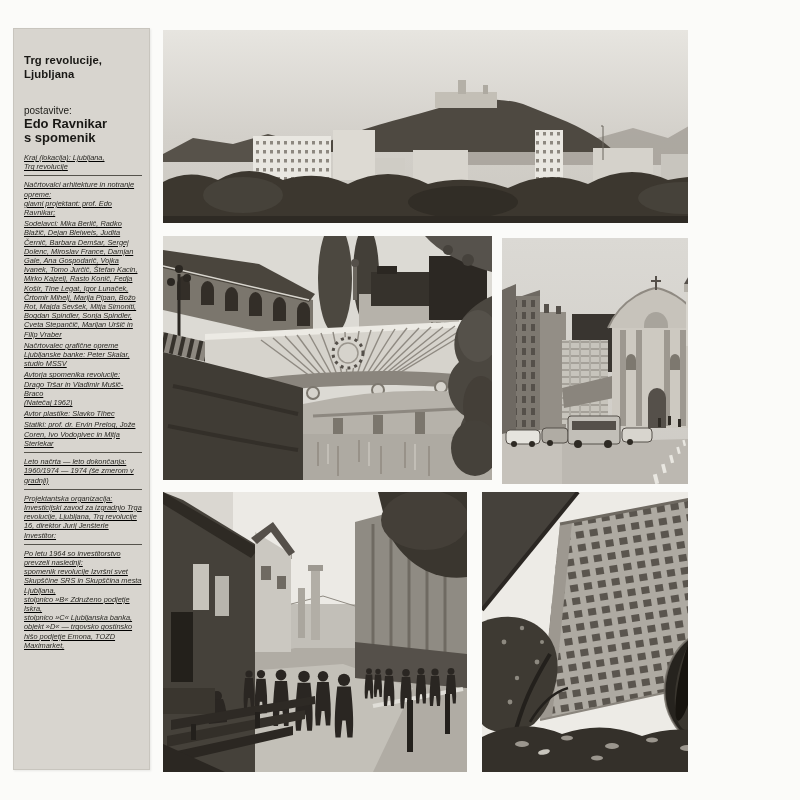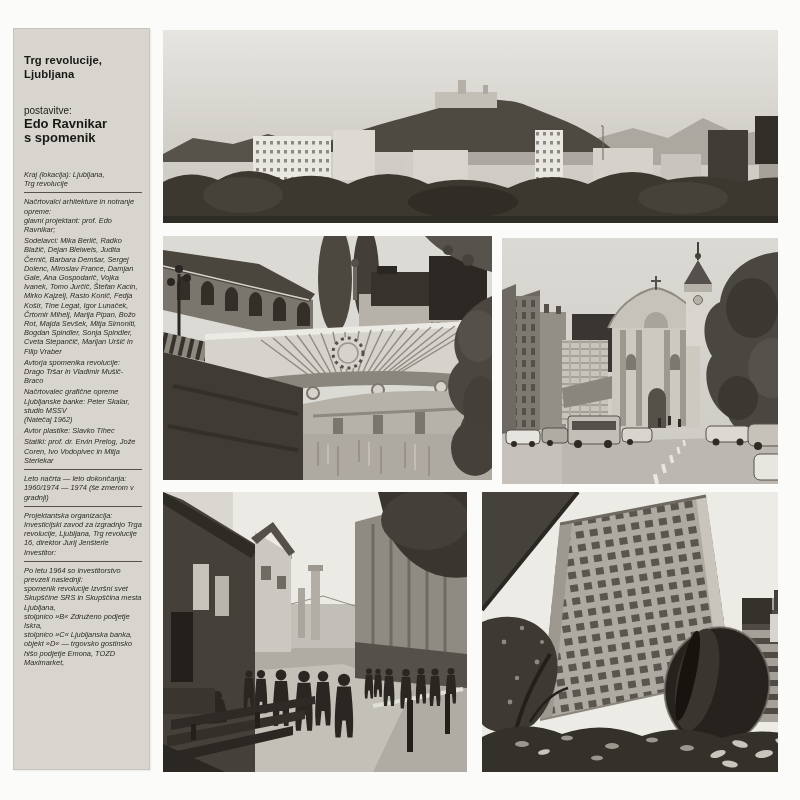--- a/index.html
+++ b/index.html
@@ -1,27 +1,27 @@
 <!DOCTYPE html>
 <html><head>
 <meta charset="utf-8">
 <style>
   * { margin:0; padding:0; box-sizing:border-box; }
   html,body { width:800px; height:800px; }
   body { background:#fbfbf9; font-family:"Liberation Sans","DejaVu Sans",sans-serif; }
-  .page { position:relative; width:778px; height:800px; background:#fbfbf9; overflow:hidden; }
+  .page { position:relative; width:688px; height:800px; background:#fbfbf9; overflow:hidden; }
 
   
   .panel { position:absolute; left:13px; top:28px; width:137px; height:742px;
            background:#d8d5cf; padding:26px 8px 10px 11px; overflow:hidden;
            box-shadow: inset 0 0 0 1px rgba(90,85,75,.12), 1px 1px 2px rgba(0,0,0,.08); }
   .panel .title { font-size:11.3px; line-height:13.5px; font-weight:bold; color:#191815; letter-spacing:.1px; }
   .arch-label { margin-top:24px; font-size:10px; line-height:12px; color:#21201c; }
   .arch-name  { font-size:13px; line-height:13.5px; font-weight:bold; color:#191815; }
-  .body-copy  { margin-top:26px; }
+  .body-copy  { margin-top:9px;text-decoration:underline; }
   .body-copy p { font-size:7.4px; line-height:9.2px; font-style:italic; color:#2b2a25; }
   .body-copy p.sp { margin-top:2px; }
   hr.div { border:none; border-top:1px solid #55534c; margin:4px 0; }
 
   
   figure { position:absolute; overflow:hidden; background:#cfccc6; }
   figure svg { display:block; width:100%; height:100%; }
   .ph-panorama { left:163px; top:30px;  width:632px; height:193px; }
   .ph-bridge   { left:163px; top:236px; width:329px; height:244px; }
   .ph-church   { left:502px; top:238px; width:294px; height:246px; }
@@ -44,22 +44,22 @@
       <span>s spomenik</span>
     </div>
 
     <div class="body-copy">
       <p>Kraj (lokacija): Ljubljana,</p>
       <p>Trg revolucije</p>
       <hr class="div">
       <p class="sp">Načrtovalci arhitekture in notranje opreme:</p>
       <p>glavni projektant: prof. Edo Ravnikar;</p>
       <p class="sp">Sodelavci: Mika Berlič, Radko Blažič, Dejan Bleiweis, Judita Černič, Barbara Demšar, Sergej Dolenc, Miroslav France, Damjan Gale, Ana Gospodarič, Vojka Ivanek, Tomo Jurčič, Štefan Kacin, Mirko Kajzelj, Rasto Konič, Fedja Košir, Tine Legat, Igor Lunaček, Črtomir Mihelj, Marija Pipan, Božo Rot, Majda Sevšek, Mitja Simoniti, Bogdan Spindler, Sonja Spindler, Cveta Stepančič, Marijan Uršič in Filip Vraber</p>
+      <p class="sp">Načrtovalec grafične opreme Ljubljanske banke: Peter Skalar, studio MSSV</p>
       <p class="sp">Avtorja spomenika revolucije: Drago Tršar in Vladimir Mušič-Braco</p>
-      <p class="sp">Načrtovalec grafične opreme Ljubljanske banke: Peter Skalar, studio MSSV</p>
       <p>(Natečaj 1962)</p>
       <p class="sp">Avtor plastike: Slavko Tihec</p>
       <p class="sp">Statiki: prof. dr. Ervin Prelog, Jože Coren, Ivo Vodopivec in Mitja Sterlekar</p>
       <hr class="div">
       <p>Leto načrta — leto dokončanja:</p>
       <p>1960/1974 — 1974 (še zmerom v gradnji)</p>
       <hr class="div">
       <p>Projektantska organizacija:</p>
       <p>Investicijski zavod za izgradnjo Trga revolucije, Ljubljana, Trg revolucije 16, direktor Jurij Jenšterle</p>
       <p>Investitor:</p>

